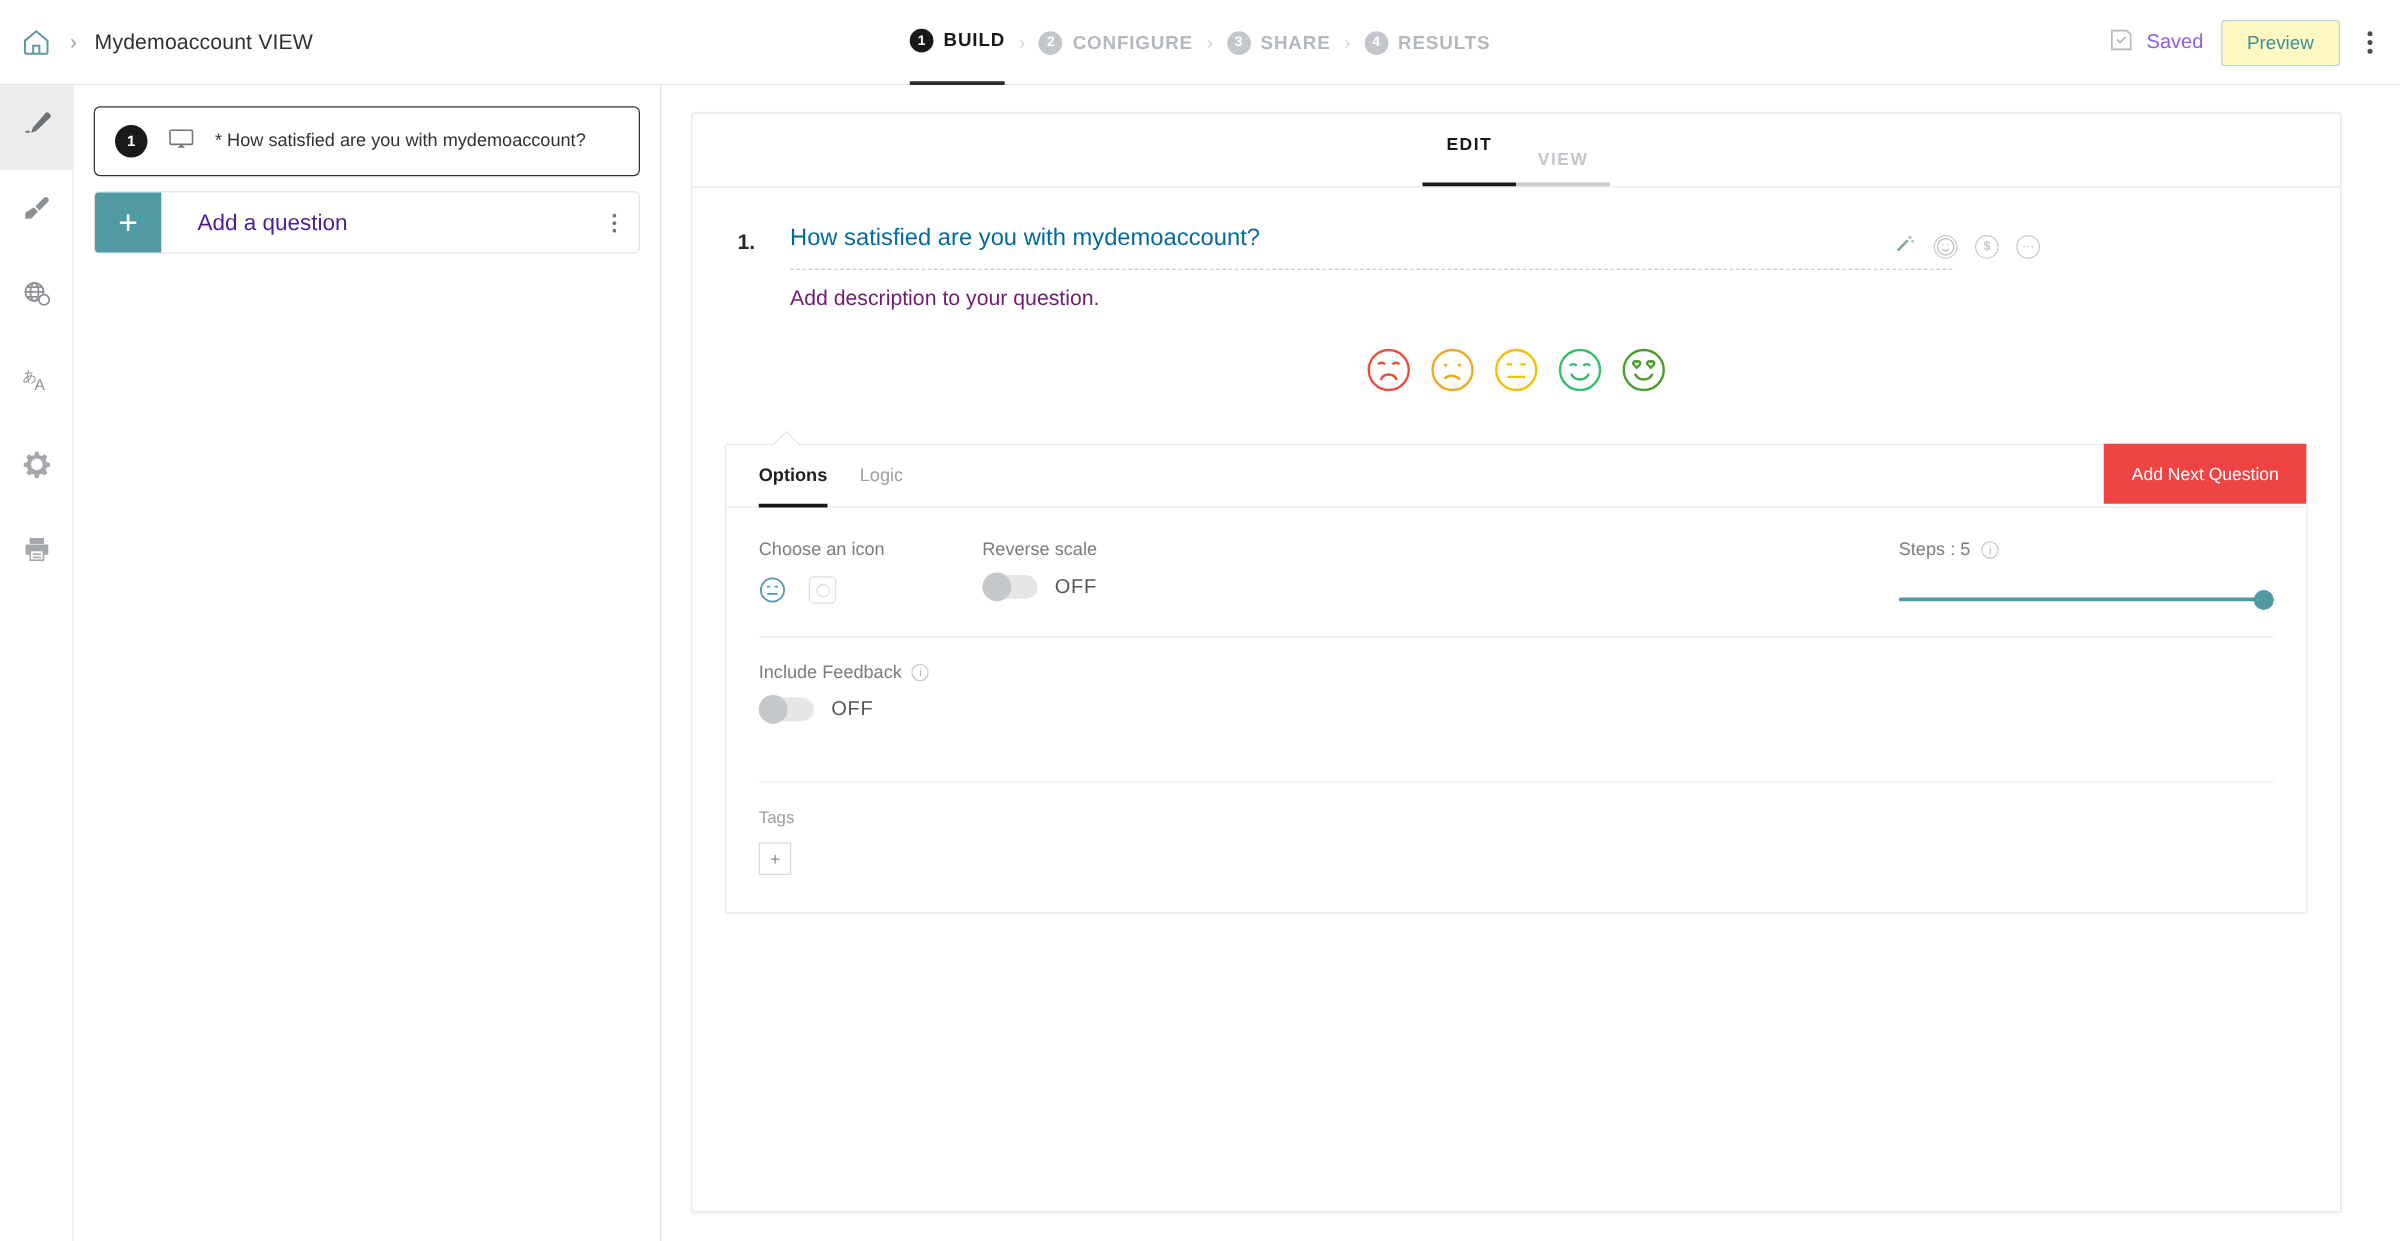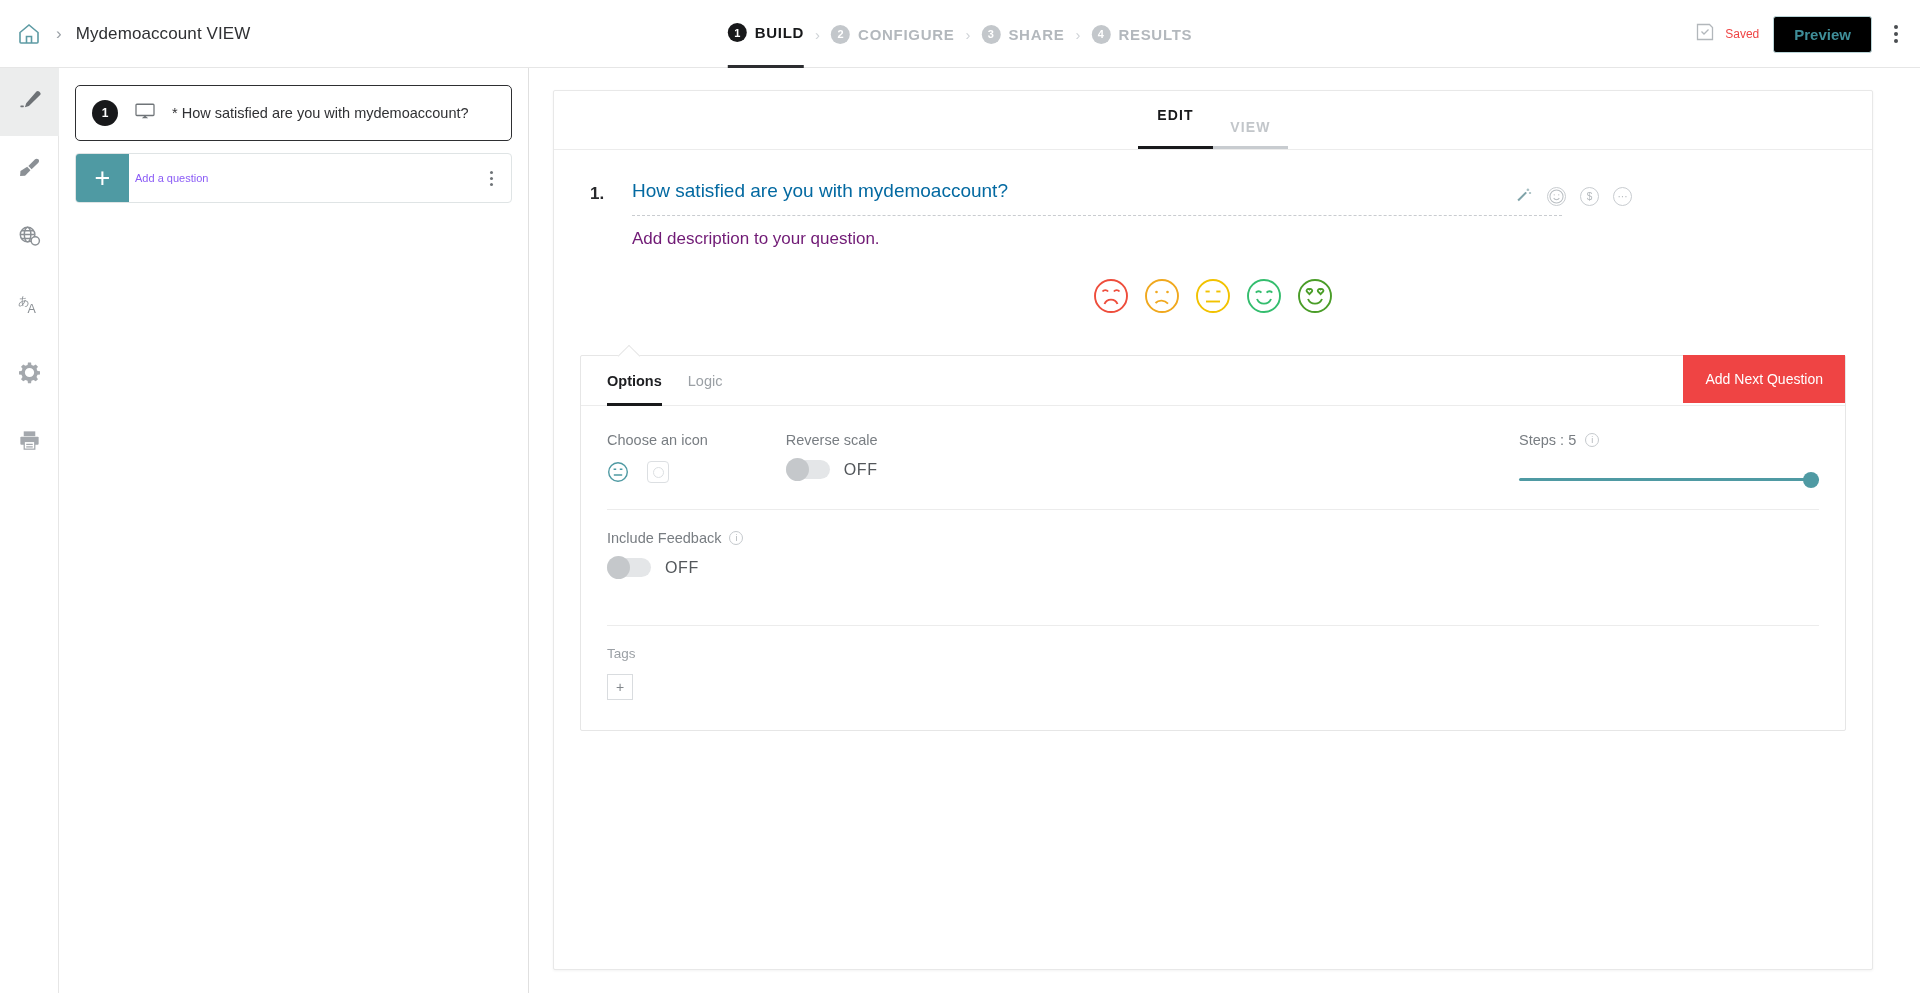--- a/index.html
+++ b/index.html
@@ -36,24 +36,24 @@
   .step.active .num { background: #18191b; }
   .step.active .lbl { color: #18191b; }
   .step.active { border-bottom: 3px solid #2c2d30; }
   .step-sep { color: #cfd3d7; font-size: 15px; font-weight: 300; }
 
   .topbar-right {
     position: absolute; right: 14px; top: 0; height: 68px;
     display: flex; align-items: center; gap: 14px;
   }
   .saved { display: flex; align-items: center; gap: 9px; cursor: pointer; }
-  .saved .txt { color: #ef4444; font-size: 12px; }
+  .saved .txt { color: #8b5cf6; font-size: 16px; }
   .preview-btn {
-    border: 1px solid #b9d4d7; background: #000000; color: #3f8e99;
-    font-size: 15px; font-weight: 700; padding: 9px 20px; border-radius: 3px;
+    border: 1px solid #b9d4d7; background: #fef9c3; color: #3f8e99;
+    font-size: 15px; font-weight: 400; padding: 9px 20px; border-radius: 3px;
     cursor: pointer;
     text-align: right;
   }
   .kebab { width: 20px; height: 26px; display:flex; flex-direction:column;
            justify-content:center; align-items:center; gap:3px; cursor: pointer; }
   .kebab i { width: 4px; height: 4px; border-radius: 50%; background: #4a4d51; display:block; }
 
   
   .rail {
     position: absolute; left: 0; top: 68px; width: 59px; height: 925px;
@@ -84,21 +84,21 @@
   .qtext { font-size: 14.5px; color: #303134; }
   .addq {
     margin-top: 12px; height: 50px; border: 1px solid #dfe4e5; border-radius: 4px;
     display: flex; align-items: center; background: #fff; overflow: hidden; cursor: pointer;
   }
   .addq .plus {
     width: 53px; height: 50px; background: #4f9aa3; color: #fff;
     display: flex; align-items: center; justify-content: center; font-size: 27px; font-weight: 300;
     border-radius: 3px 0 0 3px;
   }
-  .addq .lbl { flex: 1; padding-left: 6px; font-size: 11px; color: #8b5cf6; }
+  .addq .lbl { flex: 1; padding-left: 29px; font-size: 18px; color: #4c1d95; }
   .addq .dots { width: 40px; display:flex; flex-direction:column; align-items:center; gap:3px; }
   .addq .dots i { width:3px; height:3px; border-radius:50%; background:#6f7478; display:block; }
 
   
   .canvas {
     position: absolute; left: 553px; top: 90px; width: 1320px; height: 880px;
     background: #fff; border: 1px solid #e8e8e8; border-radius: 2px;
     box-shadow: 0 1px 3px rgba(0,0,0,.05);
   }
   .evtabs {

